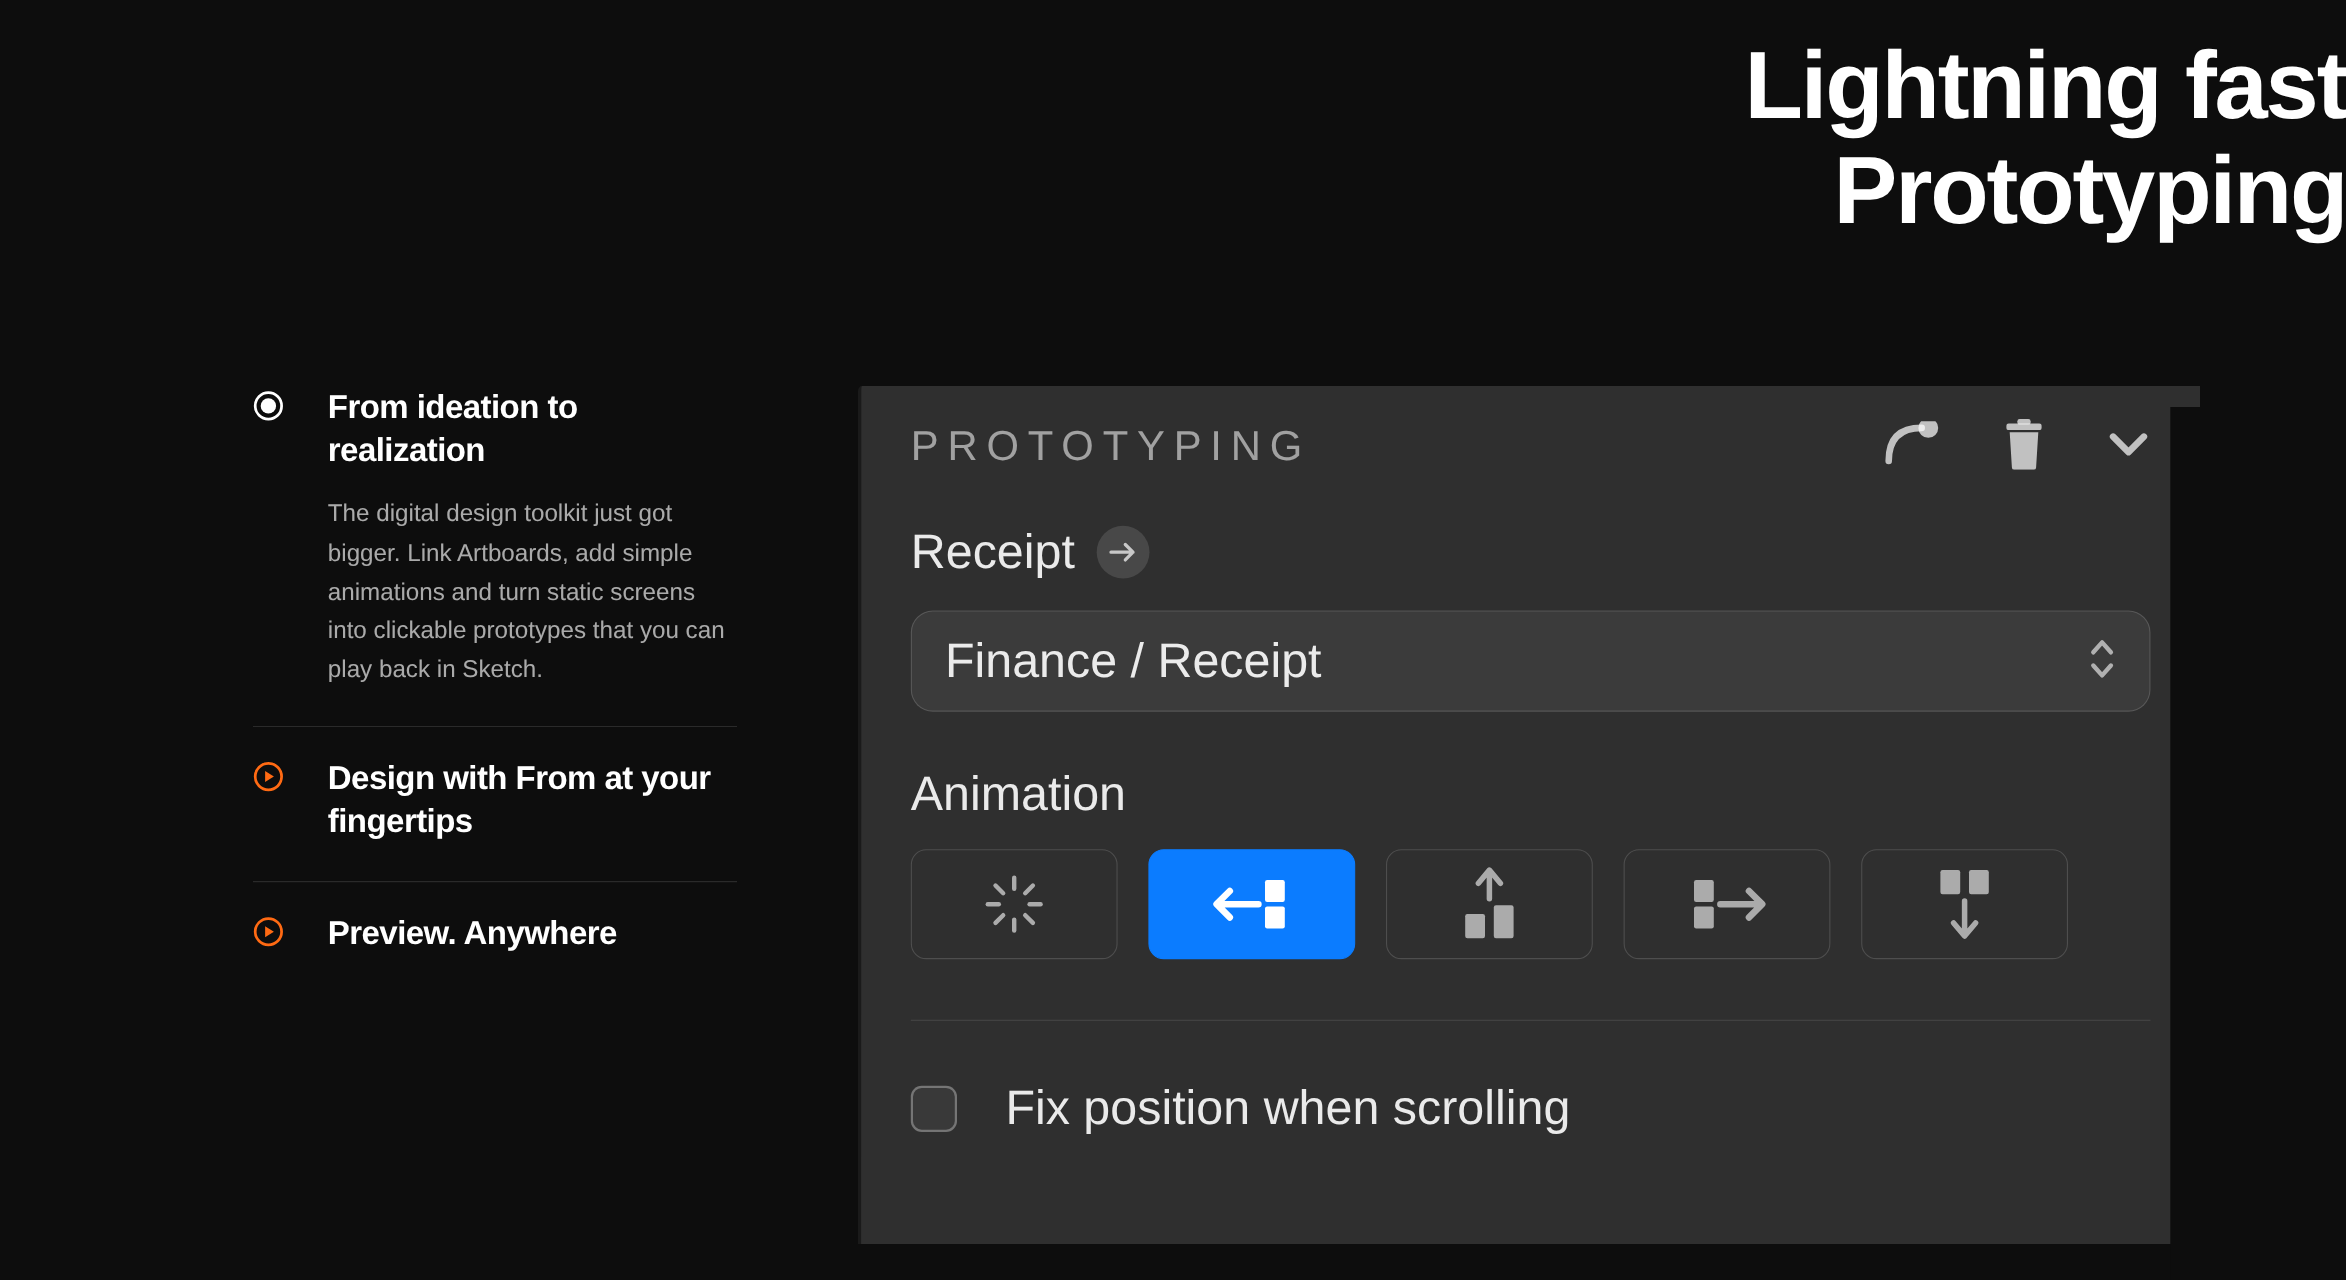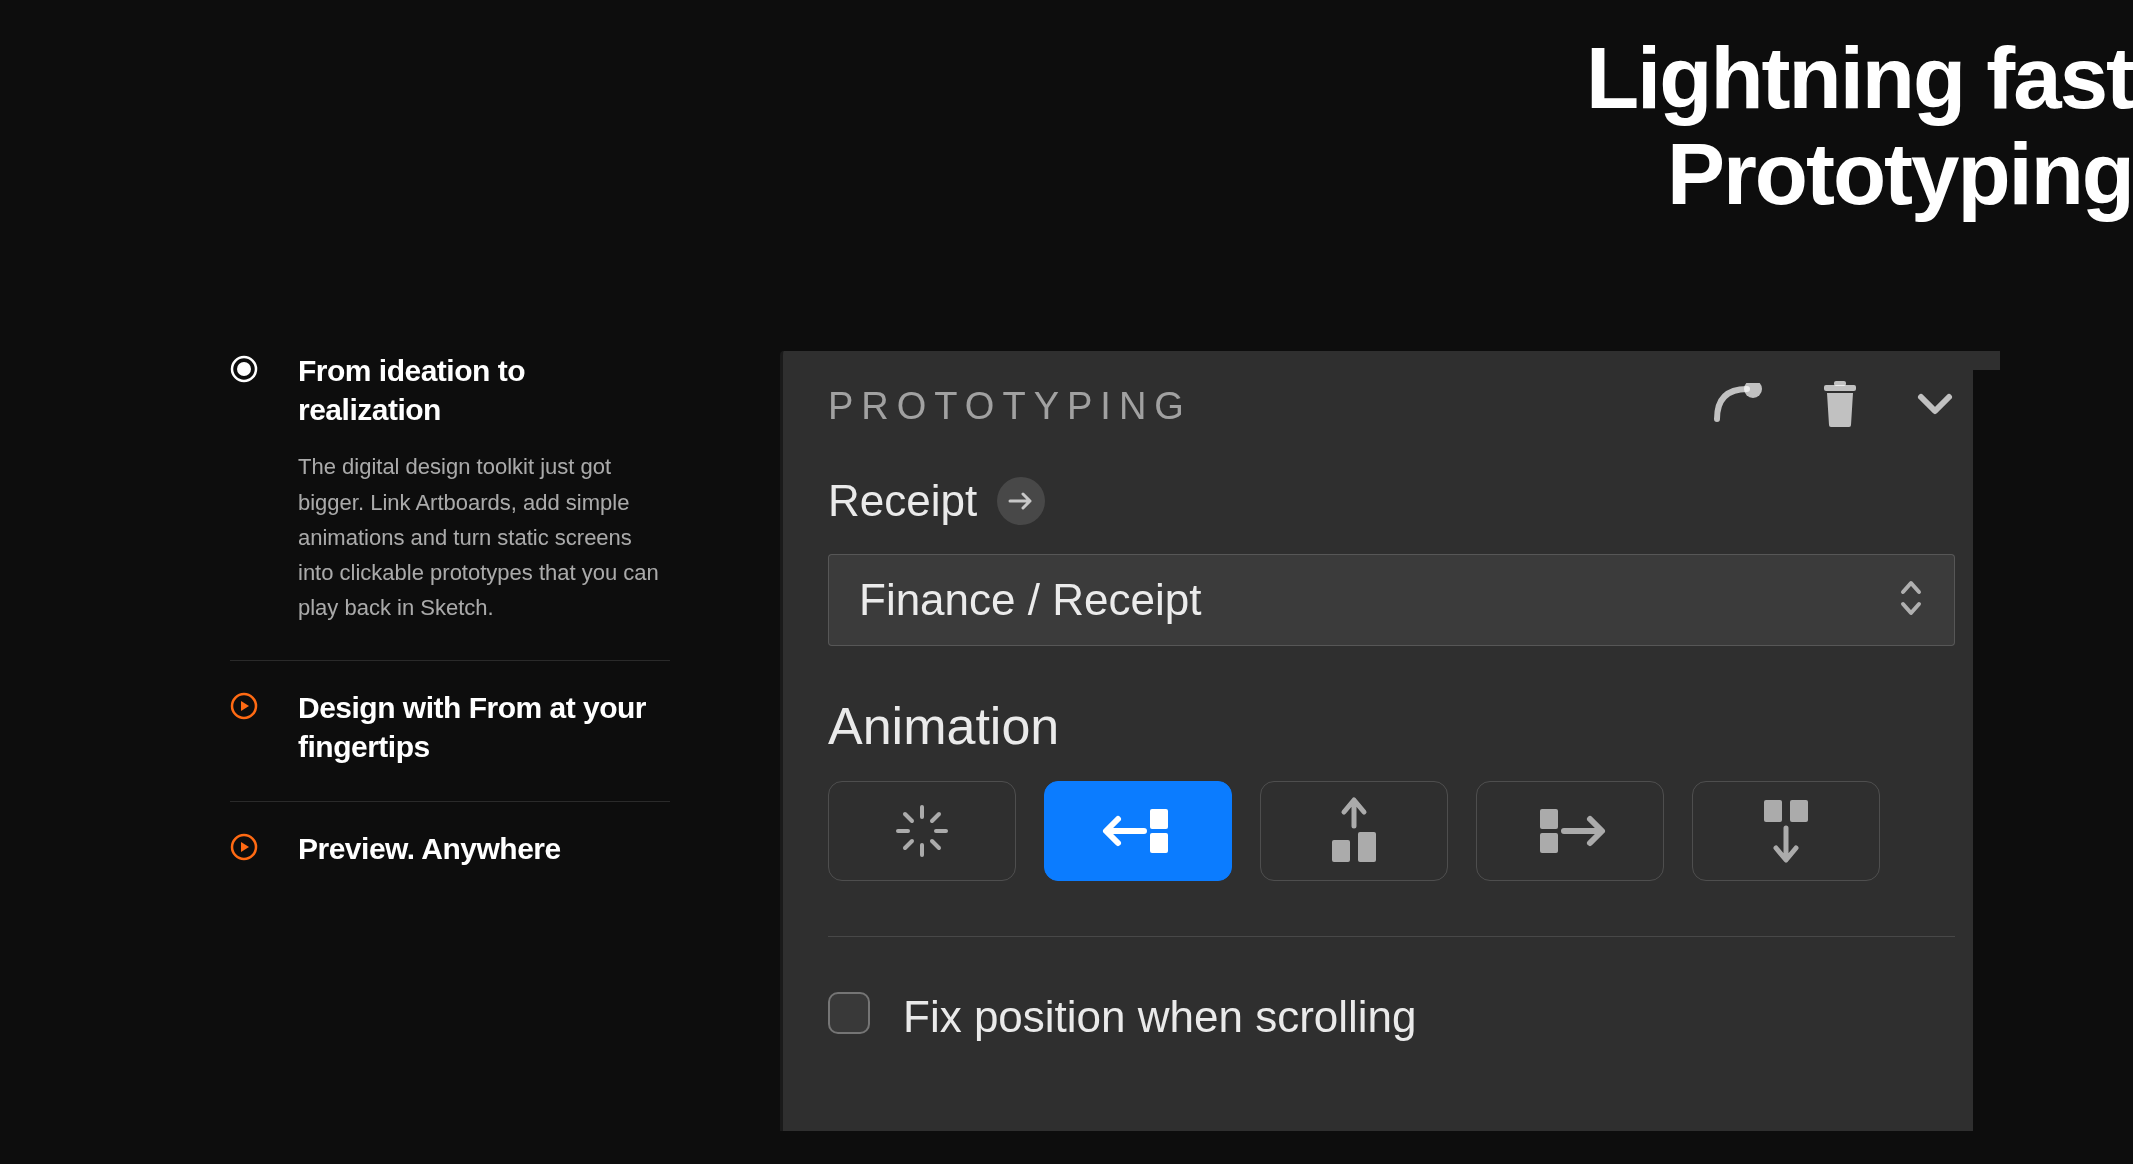--- a/index.html
+++ b/index.html
@@ -124,36 +124,36 @@
       border-radius: 50%;
       background: rgba(255,255,255,0.12);
       display: flex;
       align-items: center;
       justify-content: center;
     }
     
     .target-select {
       background: rgba(255,255,255,0.06);
       border: 1px solid rgba(255,255,255,0.15);
-      border-radius: 4px;
+      border-radius: 20px;
       padding: 20px 30px;
       display: flex;
       align-items: center;
       justify-content: space-between;
       margin-bottom: 50px;
     }
     
     .target-select-text {
       font-size: 44px;
       color: rgba(255,255,255,0.9);
       font-weight: 400;
     }
     
     .animation-label {
-      font-size: 52px;
+      font-size: 44px;
       color: rgba(255,255,255,0.9);
       font-weight: 400;
       margin-bottom: 25px;
     }
     
     .animation-row {
       display: flex;
       gap: 28px;
       margin-bottom: 55px;
       padding-bottom: 55px;
@@ -172,21 +172,22 @@
       cursor: pointer;
     }
     
     .anim-btn.active {
       background: #0b7cff;
       border-color: #0b7cff;
     }
     
     .checkbox-row {
       display: flex;
-      gap: 33px;
+      align-items: center;
+      gap: 44px;
     }
     
     .checkbox-box {
       width: 42px;
       height: 42px;
       border-radius: 10px;
       border: 2px solid rgba(255,255,255,0.3);
       background: rgba(255,255,255,0.05);
     }
     

